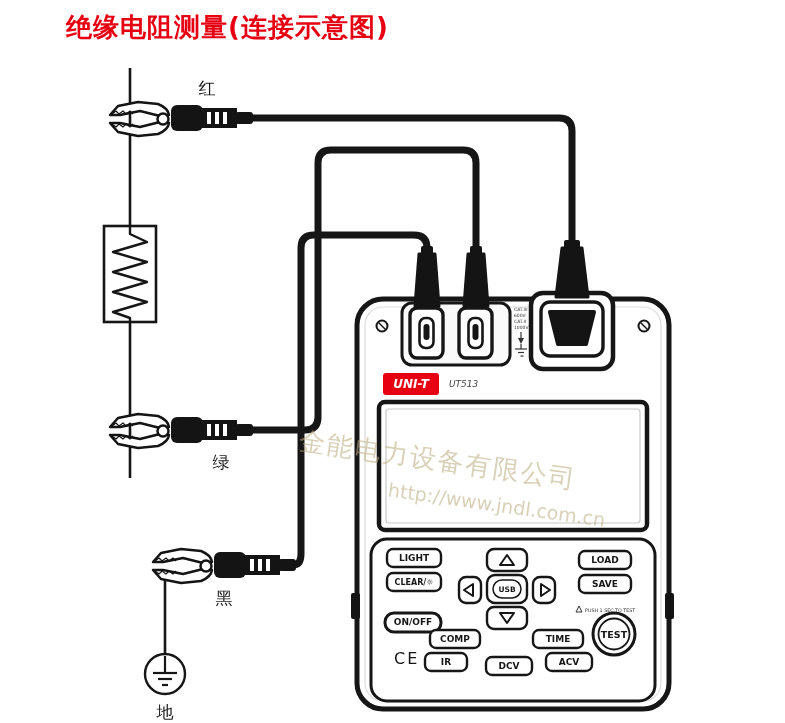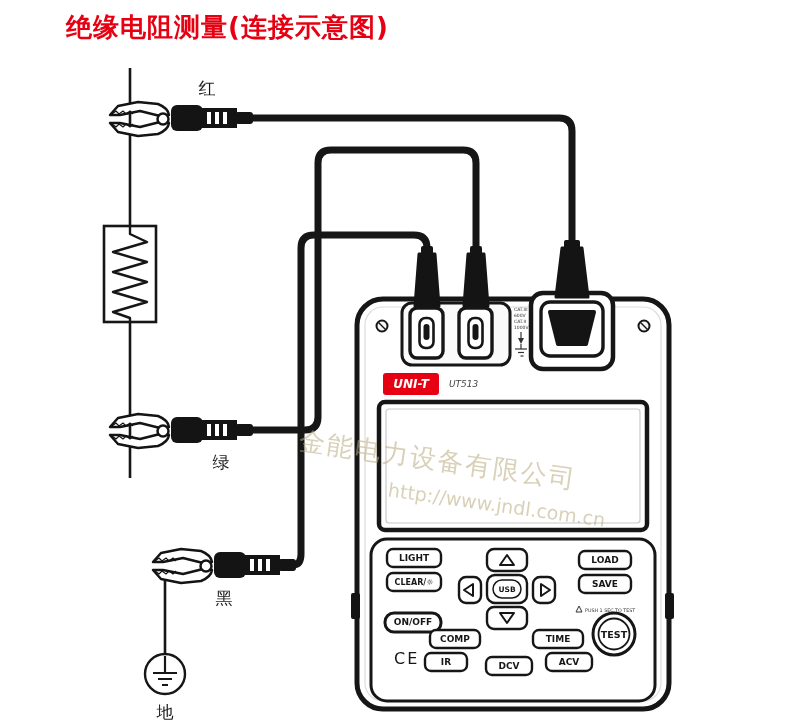--- a/index.html
+++ b/index.html
@@ -7,21 +7,20 @@
     margin: 0;
     background: #ffffff;
     font-family: "DejaVu Sans", "Liberation Sans", sans-serif;
   }
   .stage {
     position: relative;
     width: 785px;
     height: 723px;
     background: #ffffff;
     overflow: hidden;
-    border-radius: 12px;
   }
   svg { display: block; }
   svg text { font-family: "DejaVu Sans", "Liberation Sans", sans-serif; }
   .wire { fill: none; stroke: #161616; stroke-width: 7; stroke-linecap: round; }
   .ln   { stroke: #161616; stroke-width: 2.6; }
   .btn  { fill: #ffffff; stroke: #161616; stroke-width: 2.4; }
   .bl   { font-size: 9px; font-weight: bold; fill: #161616;
           text-anchor: middle; dominant-baseline: central; }
   .bl-s { font-size: 8px; }
   .lead-label { font-size: 17px; fill: #1a1a1a; text-anchor: middle; }

